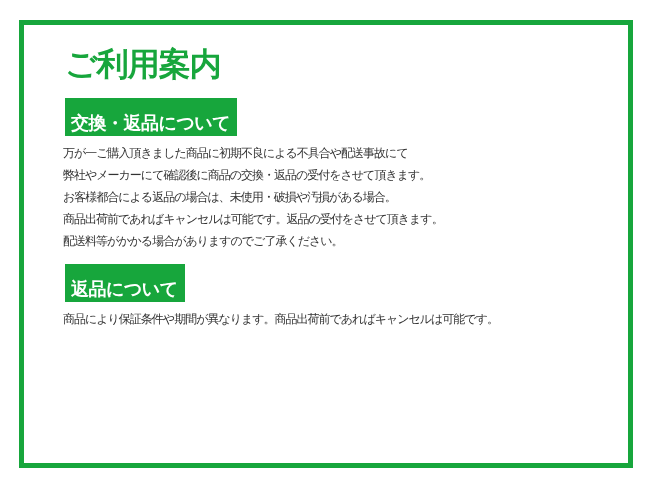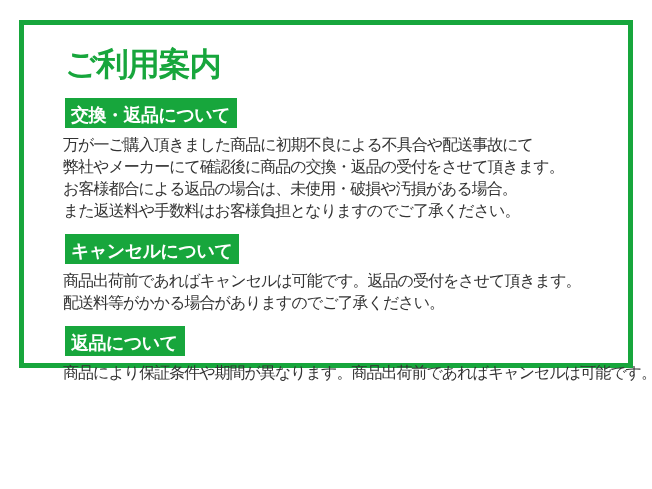--- a/index.html
+++ b/index.html
@@ -17,21 +17,21 @@
     background: var(--bg);
     position: relative;
     overflow: hidden;
     font-family: "Liberation Sans", "DejaVu Sans", sans-serif;
   }
   .frame {
     position: absolute;
     left: 19px;
     top: 20px;
     width: 614px;
-    height: 348px;
+    height: 448px;
     box-sizing: border-box;
     border: 5px solid var(--accent);
     background: var(--bg);
   }
   .content {
     padding: 22px 28px 0 39px;
   }
   .page-title {
     margin: 0 0 17px 2px;
     font-size: 32px;
@@ -42,28 +42,28 @@
   }
   .section { margin: 0; }
   .sec-heading {
     display: table;           
     margin: 12px 0 6px 2px;
     background: var(--accent);
     color: #ffffff;
     font-size: 18px;
     line-height: 18px;
     font-weight: bold;
-    padding: 8px 7px 4px 6px;
+    padding: 16px 7px 4px 6px;
     letter-spacing: -0.5px;
     white-space: nowrap;
   }
   .section:first-of-type .sec-heading { margin-top: 0; }
   .body-line {
     margin: 0;
-    font-size: 16px;
+    font-size: 12px;
     line-height: 22px;
     color: var(--text);
     letter-spacing: -1px;
     white-space: nowrap;
   }
   .footer-note {
     margin: 14px 0 0 1px;
     font-size: 19px;
     line-height: 26px;
     font-weight: bold;
@@ -78,25 +78,23 @@
 <div class="frame">
   <div class="content">
 
     <h1 class="page-title">ご利用案内</h1>
 
     <div class="section">
       <h2 class="sec-heading">交換・返品について</h2>
       <div class="body-line">万が一ご購入頂きました商品に初期不良による不具合や配送事故にて</div>
       <div class="body-line">弊社やメーカーにて確認後に商品の交換・返品の受付をさせて頂きます。</div>
       <div class="body-line">お客様都合による返品の場合は、未使用・破損や汚損がある場合。</div>
-      <div class="body-line">また返送料や手数料はお客様負担となりますのでご了承ください。</div>
     </div>
 
     <div class="section">
-      <h2 class="sec-heading">キャンセルについて</h2>
       <div class="body-line">商品出荷前であればキャンセルは可能です。返品の受付をさせて頂きます。</div>
       <div class="body-line">配送料等がかかる場合がありますのでご了承ください。</div>
     </div>
 
     <div class="section">
       <h2 class="sec-heading">返品について</h2>
       <div class="body-line">商品により保証条件や期間が異なります。商品出荷前であればキャンセルは可能です。</div>
     </div>
 
 

